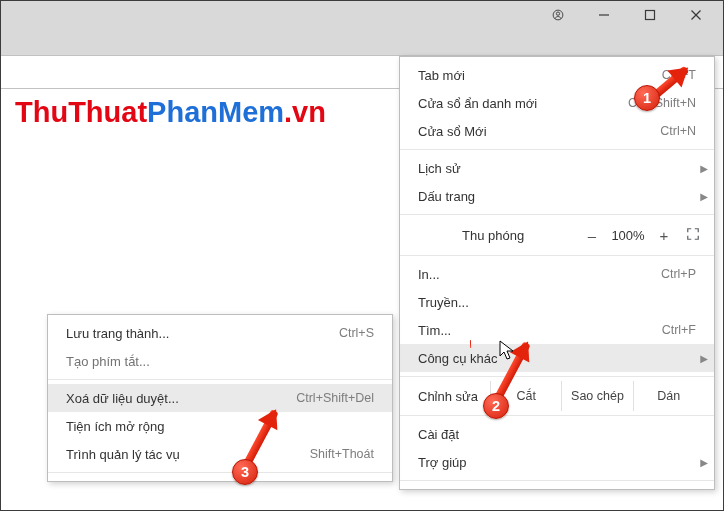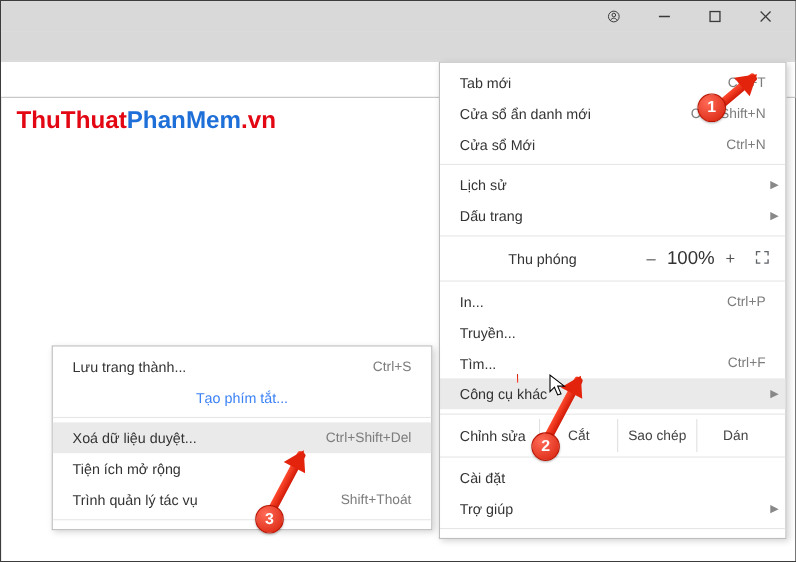--- a/index.html
+++ b/index.html
@@ -14,44 +14,44 @@
   
   .tabstrip { height: 26px; background: #d9d9d9; }
 
   
   .addr { height: 34px; background: #fff; border-top: 1px solid #c2c2c2; border-bottom: 1px solid #c2c2c2; display: flex; align-items: center; justify-content: flex-end; padding: 0 6px; gap: 8px; }
   .addr .star svg { width: 18px; height: 18px; stroke: #5f6368; fill: none; stroke-width: 1.6; }
   .addr .dots { width: 28px; height: 28px; display: flex; align-items: center; justify-content: center; border-radius: 4px; }
   .addr .dots svg circle { fill: #5f6368; }
 
   
-  .logo { position: absolute; top: 95px; left: 14px; font-size: 22px; font-weight: 800; font-family: Arial, sans-serif; }
+  .logo { position: absolute; top: 95px; left: 14px; font-size: 29px; font-weight: 800; font-family: Arial, sans-serif; }
   .logo .r { color: #e30613; }
   .logo .b { color: #1e6fd8; }
 
   
   .main-menu { position: absolute; top: 55px; right: 8px; width: 316px; background: #fff; border: 1px solid #bdbdbd; box-shadow: 2px 2px 6px rgba(0,0,0,0.18); padding: 4px 0; font-size: 13px; color: #333; }
   .menu-row { display: flex; align-items: center; height: 28px; padding: 0 18px; position: relative; }
   .menu-row.hover { background: #eaeaea; }
   .menu-row .label { flex: 1; }
   .menu-row .short { color: #7d7d7d; font-size: 12.5px; }
   .menu-row .chev { position: absolute; right: 6px; color: #888; font-size: 10px; }
   .sep { height: 1px; background: #e6e6e6; margin: 4px 0; }
   .zoom-row { display: flex; align-items: center; height: 32px; padding: 0 14px 0 18px; }
   .zoom-row .label { flex: 1; margin-left: 44px; }
   .zoom-row .zbtn { width: 28px; text-align: center; color: #555; font-size: 15px; }
-  .zoom-row .pct { width: 44px; text-align: center; font-size: 17px; }
+  .zoom-row .pct { width: 44px; text-align: center; font-size: 13px; }
   .zoom-row .full svg { width: 14px; height: 14px; stroke: #5f6368; stroke-width: 1.4; fill: none; }
   .edit-row { display: flex; align-items: center; height: 30px; padding: 0 10px 0 18px; }
   .edit-row .label { width: 72px; }
   .edit-row .btn { flex: 1; text-align: center; font-size: 12.5px; color: #444; border-left: 1px solid #e0e0e0; height: 100%; display: flex; align-items: center; justify-content: center; }
 
   
   .sub-menu { position: absolute; top: 313px; left: 46px; width: 346px; background: #fff; border: 1px solid #bdbdbd; box-shadow: 2px 2px 6px rgba(0,0,0,0.18); padding: 4px 0; font-size: 13px; color: #333; }
-  .sub-menu .menu-row.disabled .label { color: #3b82f6; text-align: center; }
+  .sub-menu .menu-row.disabled .label { color: #737373; }
 
   
   .badge { position: absolute; width: 26px; height: 26px; border-radius: 50%; background: radial-gradient(circle at 35% 30%, #ff6b57, #d61f0a); color: #fff; font-weight: 700; font-size: 14.5px; display: flex; align-items: center; justify-content: center; border: 1px solid #b81200; box-shadow: 0 1px 2px rgba(0,0,0,0.3); }
   .arrow { position: absolute; transform-origin: left center; }
   .arrow .shaft { height: 8px; background: linear-gradient(#ff4a2e, #d21a07); border-radius: 3px; }
   .arrow .head { position: absolute; right: -2px; top: -7px; width: 0; height: 0; border-left: 18px solid #e3230c; border-top: 11px solid transparent; border-bottom: 11px solid transparent; }
 
   
   .cursor { position: absolute; width: 16px; height: 22px; }
   .cursor svg { width: 16px; height: 22px; }

